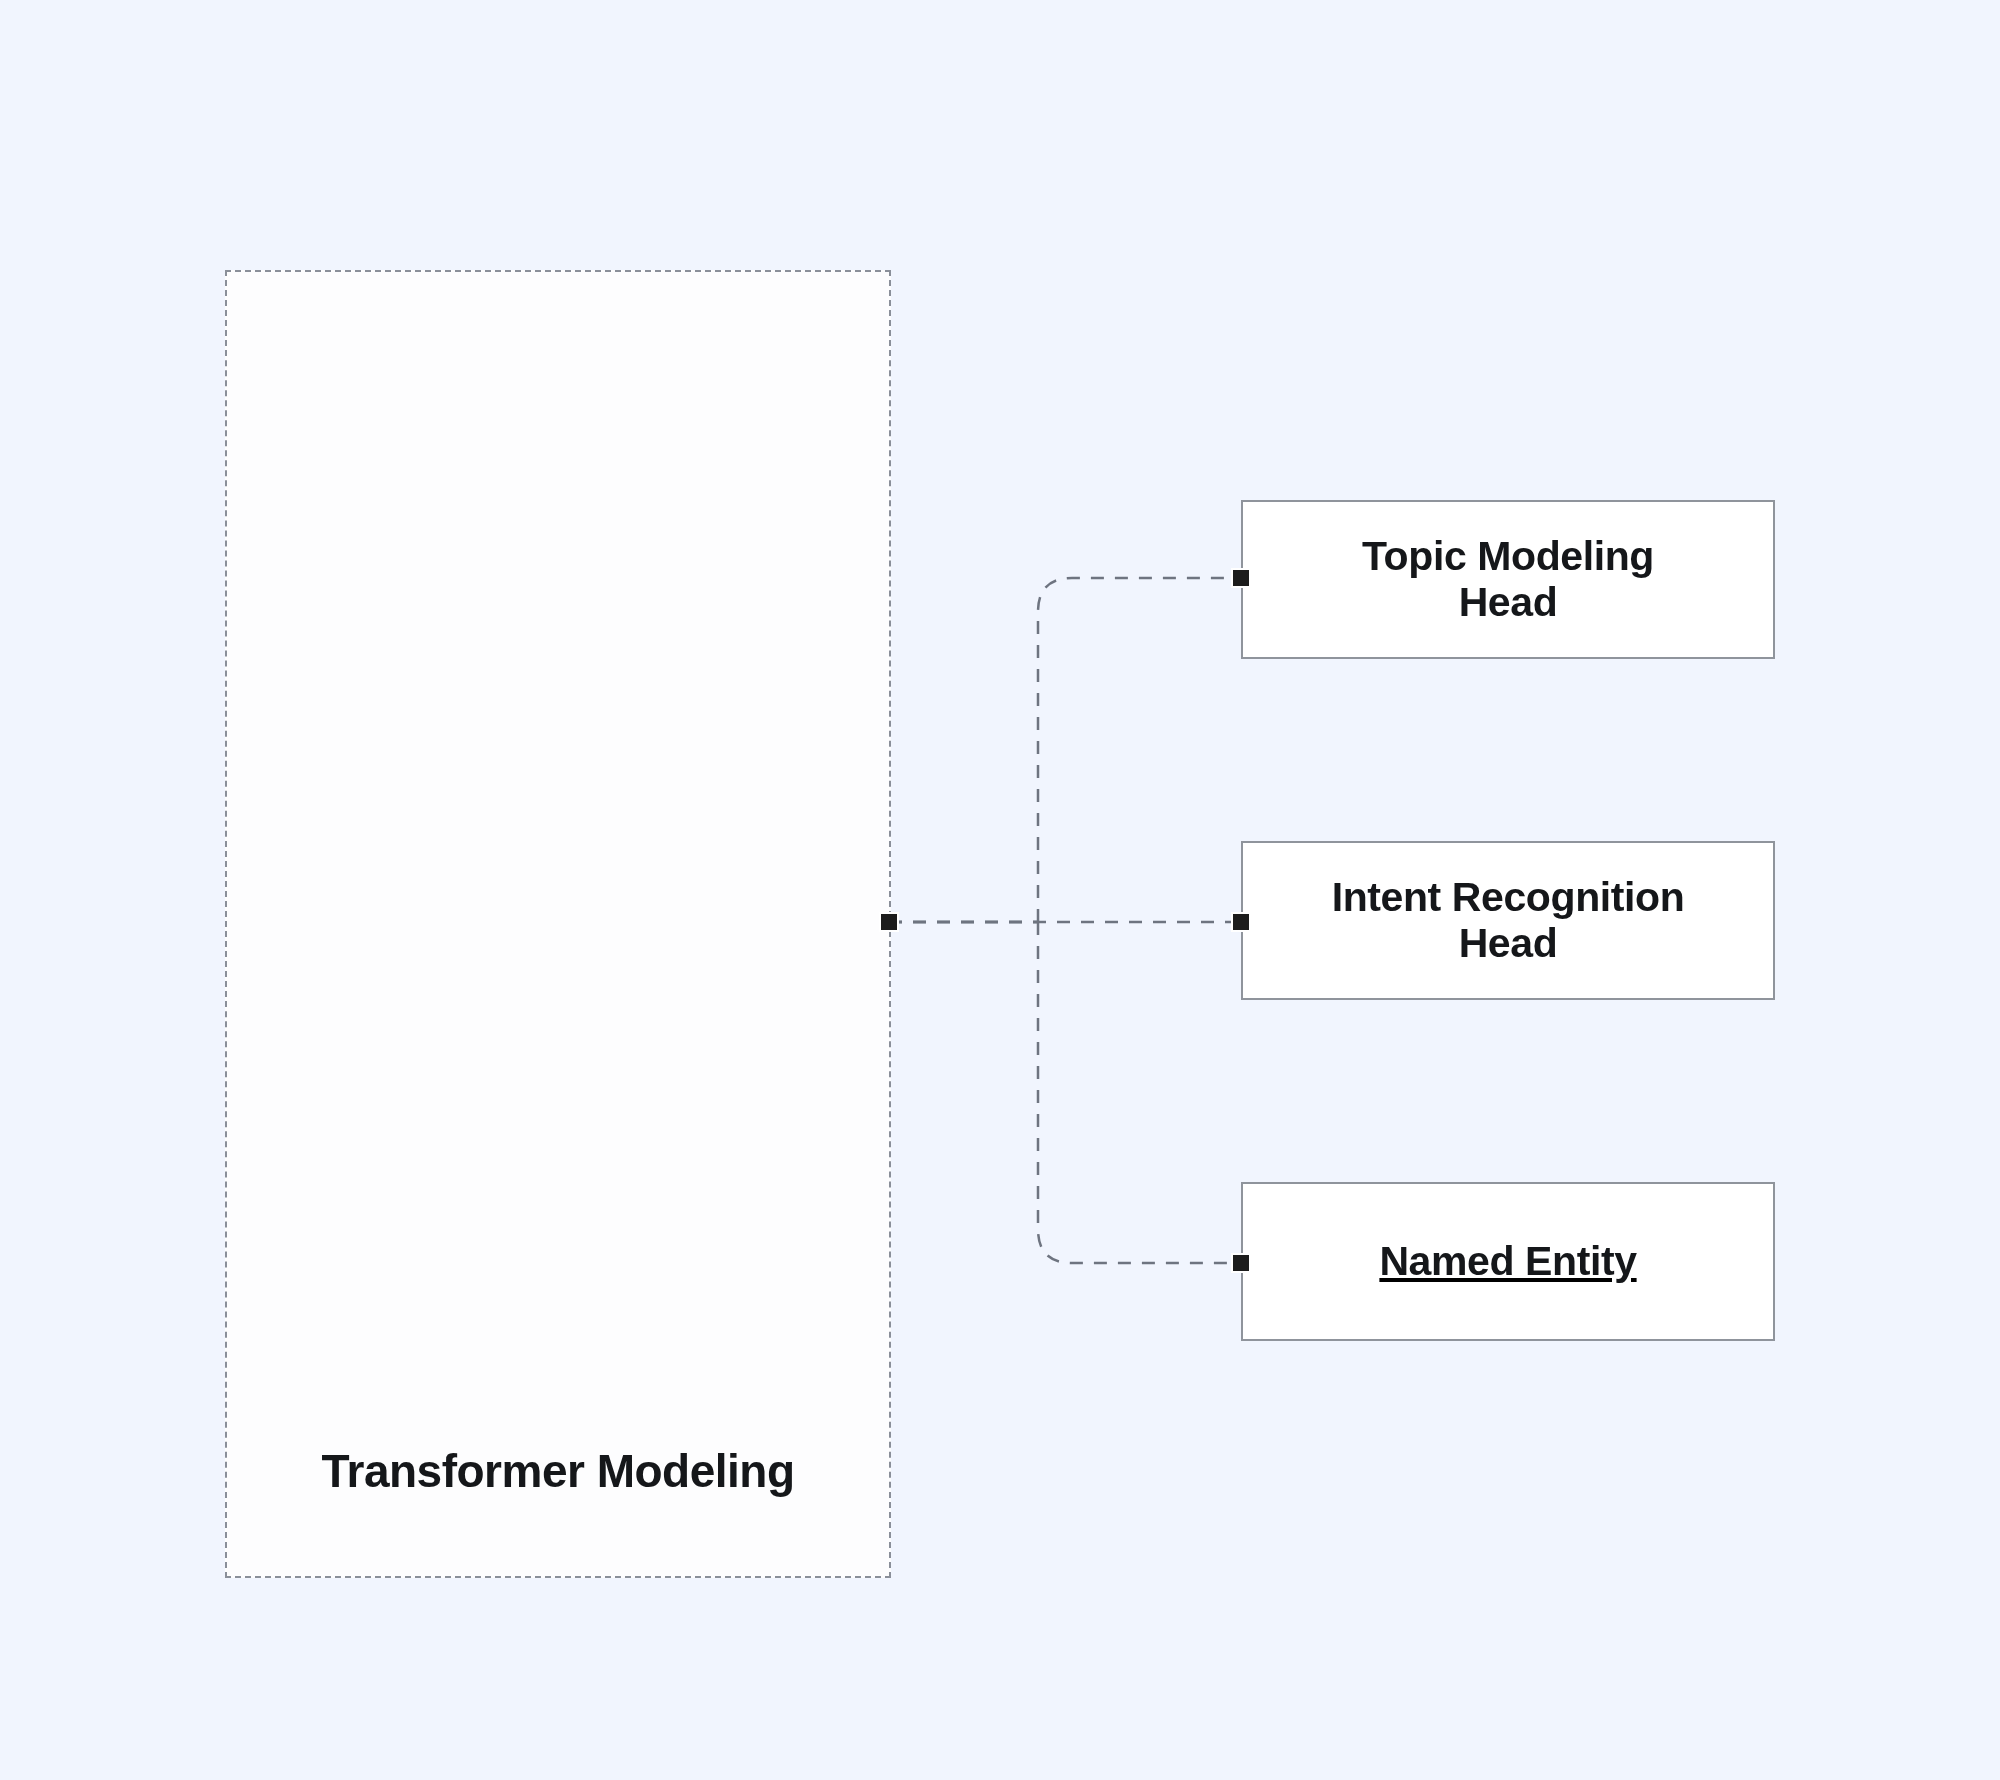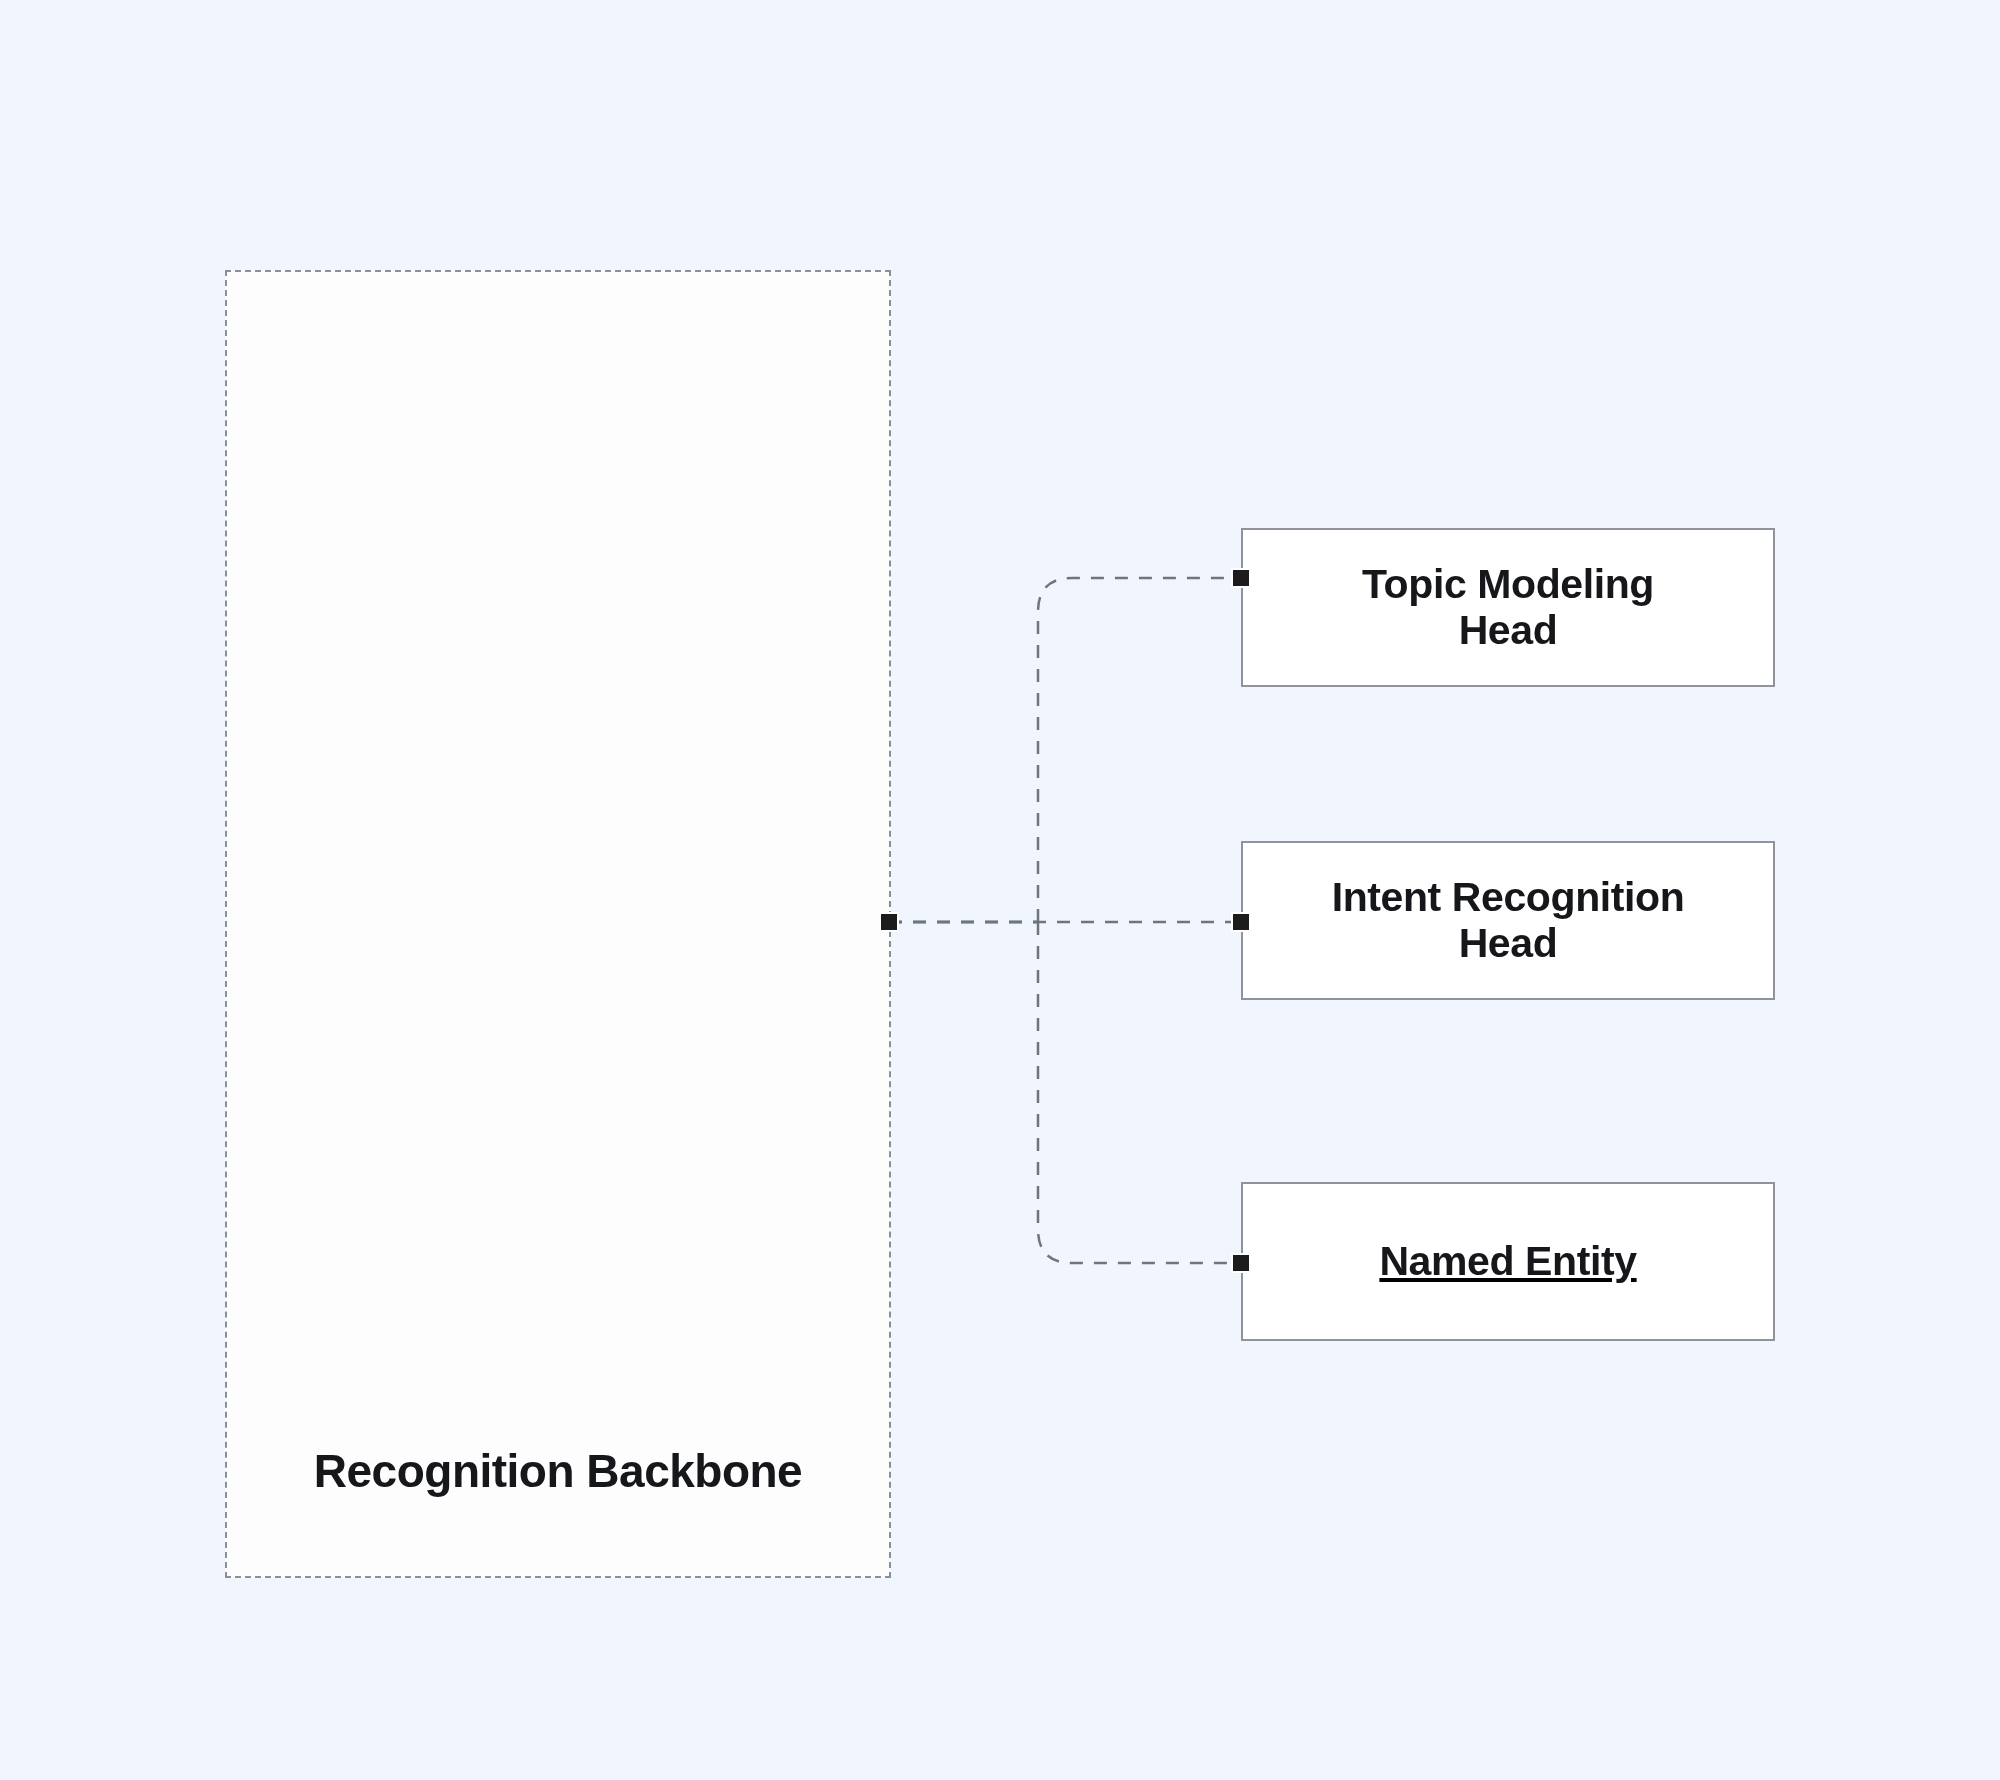--- a/index.html
+++ b/index.html
@@ -239,23 +239,23 @@
       </g>
     <g id="links">
         <path d="M 889 922 L 1038 922 M 1038 922 L 1038 612 Q 1038 578 1072 578 L 1239 578" fill="none" stroke="#6e7480" stroke-width="2.5" stroke-dasharray="13 11"></path>
         <path d="M 889 922 L 1239 922" fill="none" stroke="#6e7480" stroke-width="2.5" stroke-dasharray="13 11"></path>
         <path d="M 889 922 L 1038 922 M 1038 922 L 1038 1229 Q 1038 1263 1072 1263 L 1239 1263" fill="none" stroke="#6e7480" stroke-width="2.5" stroke-dasharray="13 11"></path>
       </g>
   </svg>
 
   <div class="backbone-group"></div>
 
-  <div class="backbone-caption">Recognition Backbone</div>
-
-  <div class="head-box" id="head-0" style="left: 1241px; top: 500px; margin-top: 28px;">
+  <div class="backbone-caption">Transformer Modeling</div>
+
+  <div class="head-box" id="head-0" style="left: 1241px; top: 500px;">
     <div class="head-label">
       <span>Topic Modeling</span><br>
       <span>Head</span>
     </div>
   </div>
 
   <div class="head-box" id="head-1" style="left: 1241px; top: 841px;">
     <div class="head-label">
       <span>Intent Recognition</span><br>
       <span>Head</span>

